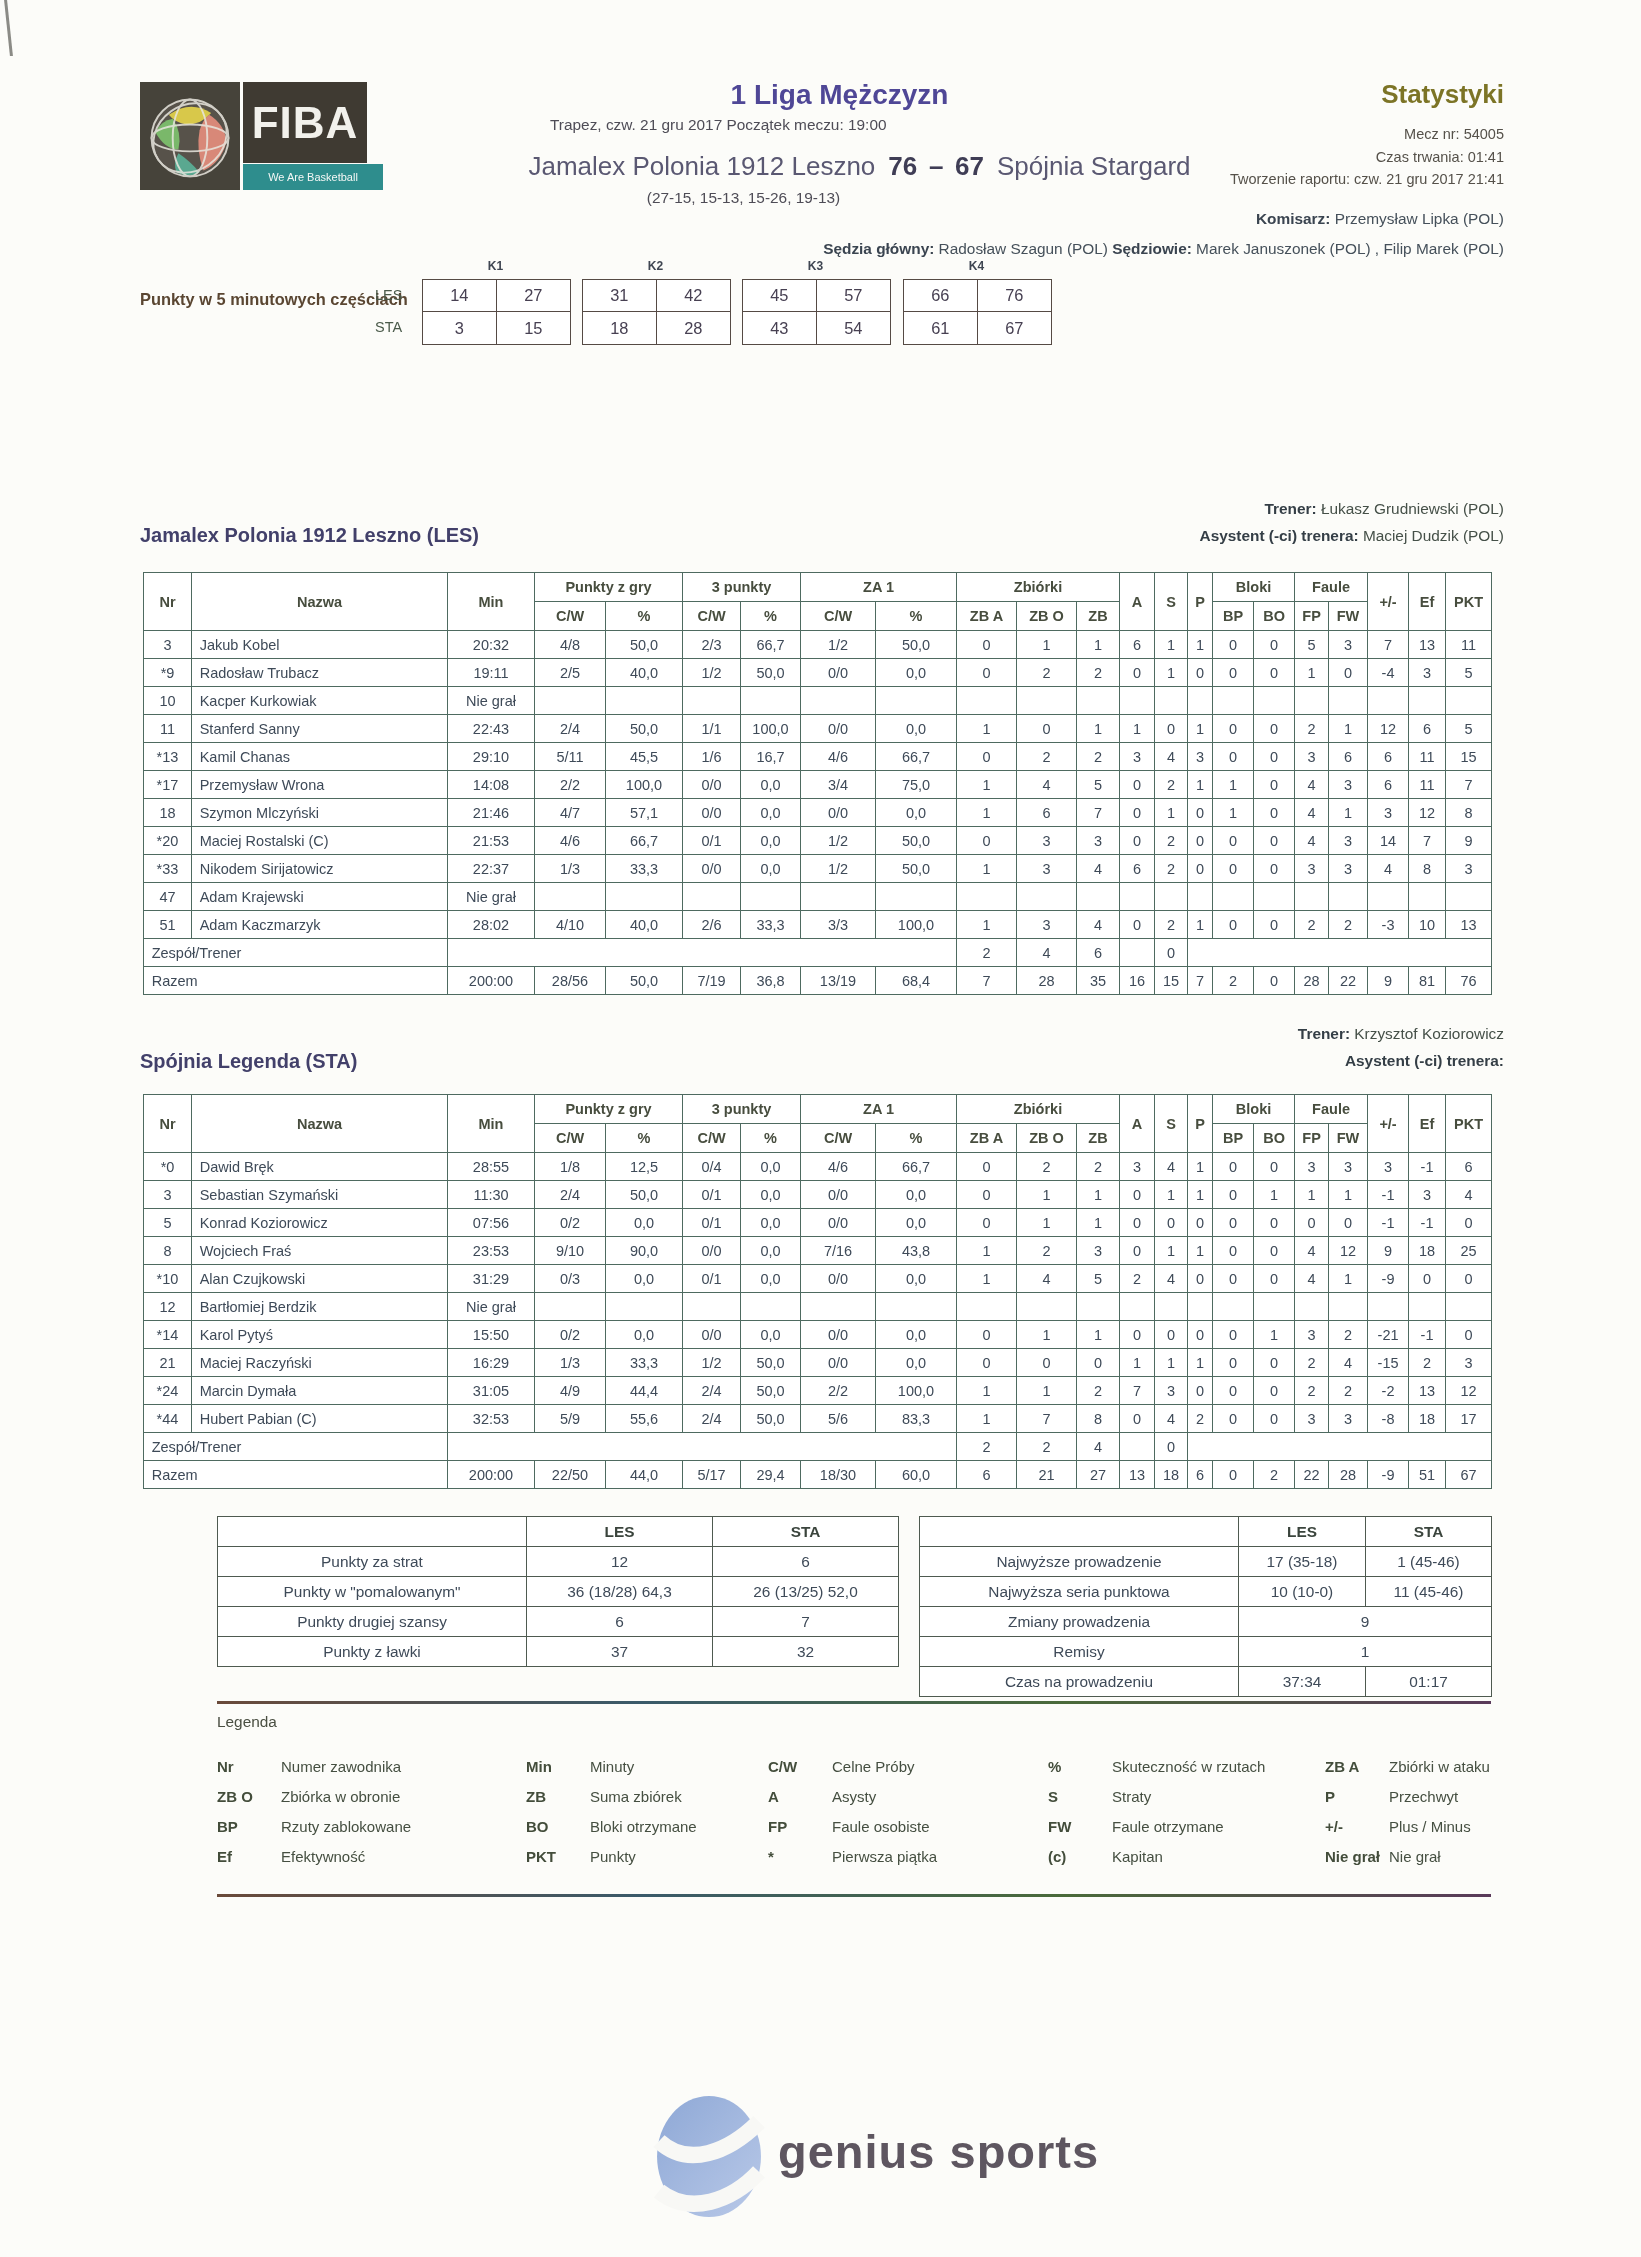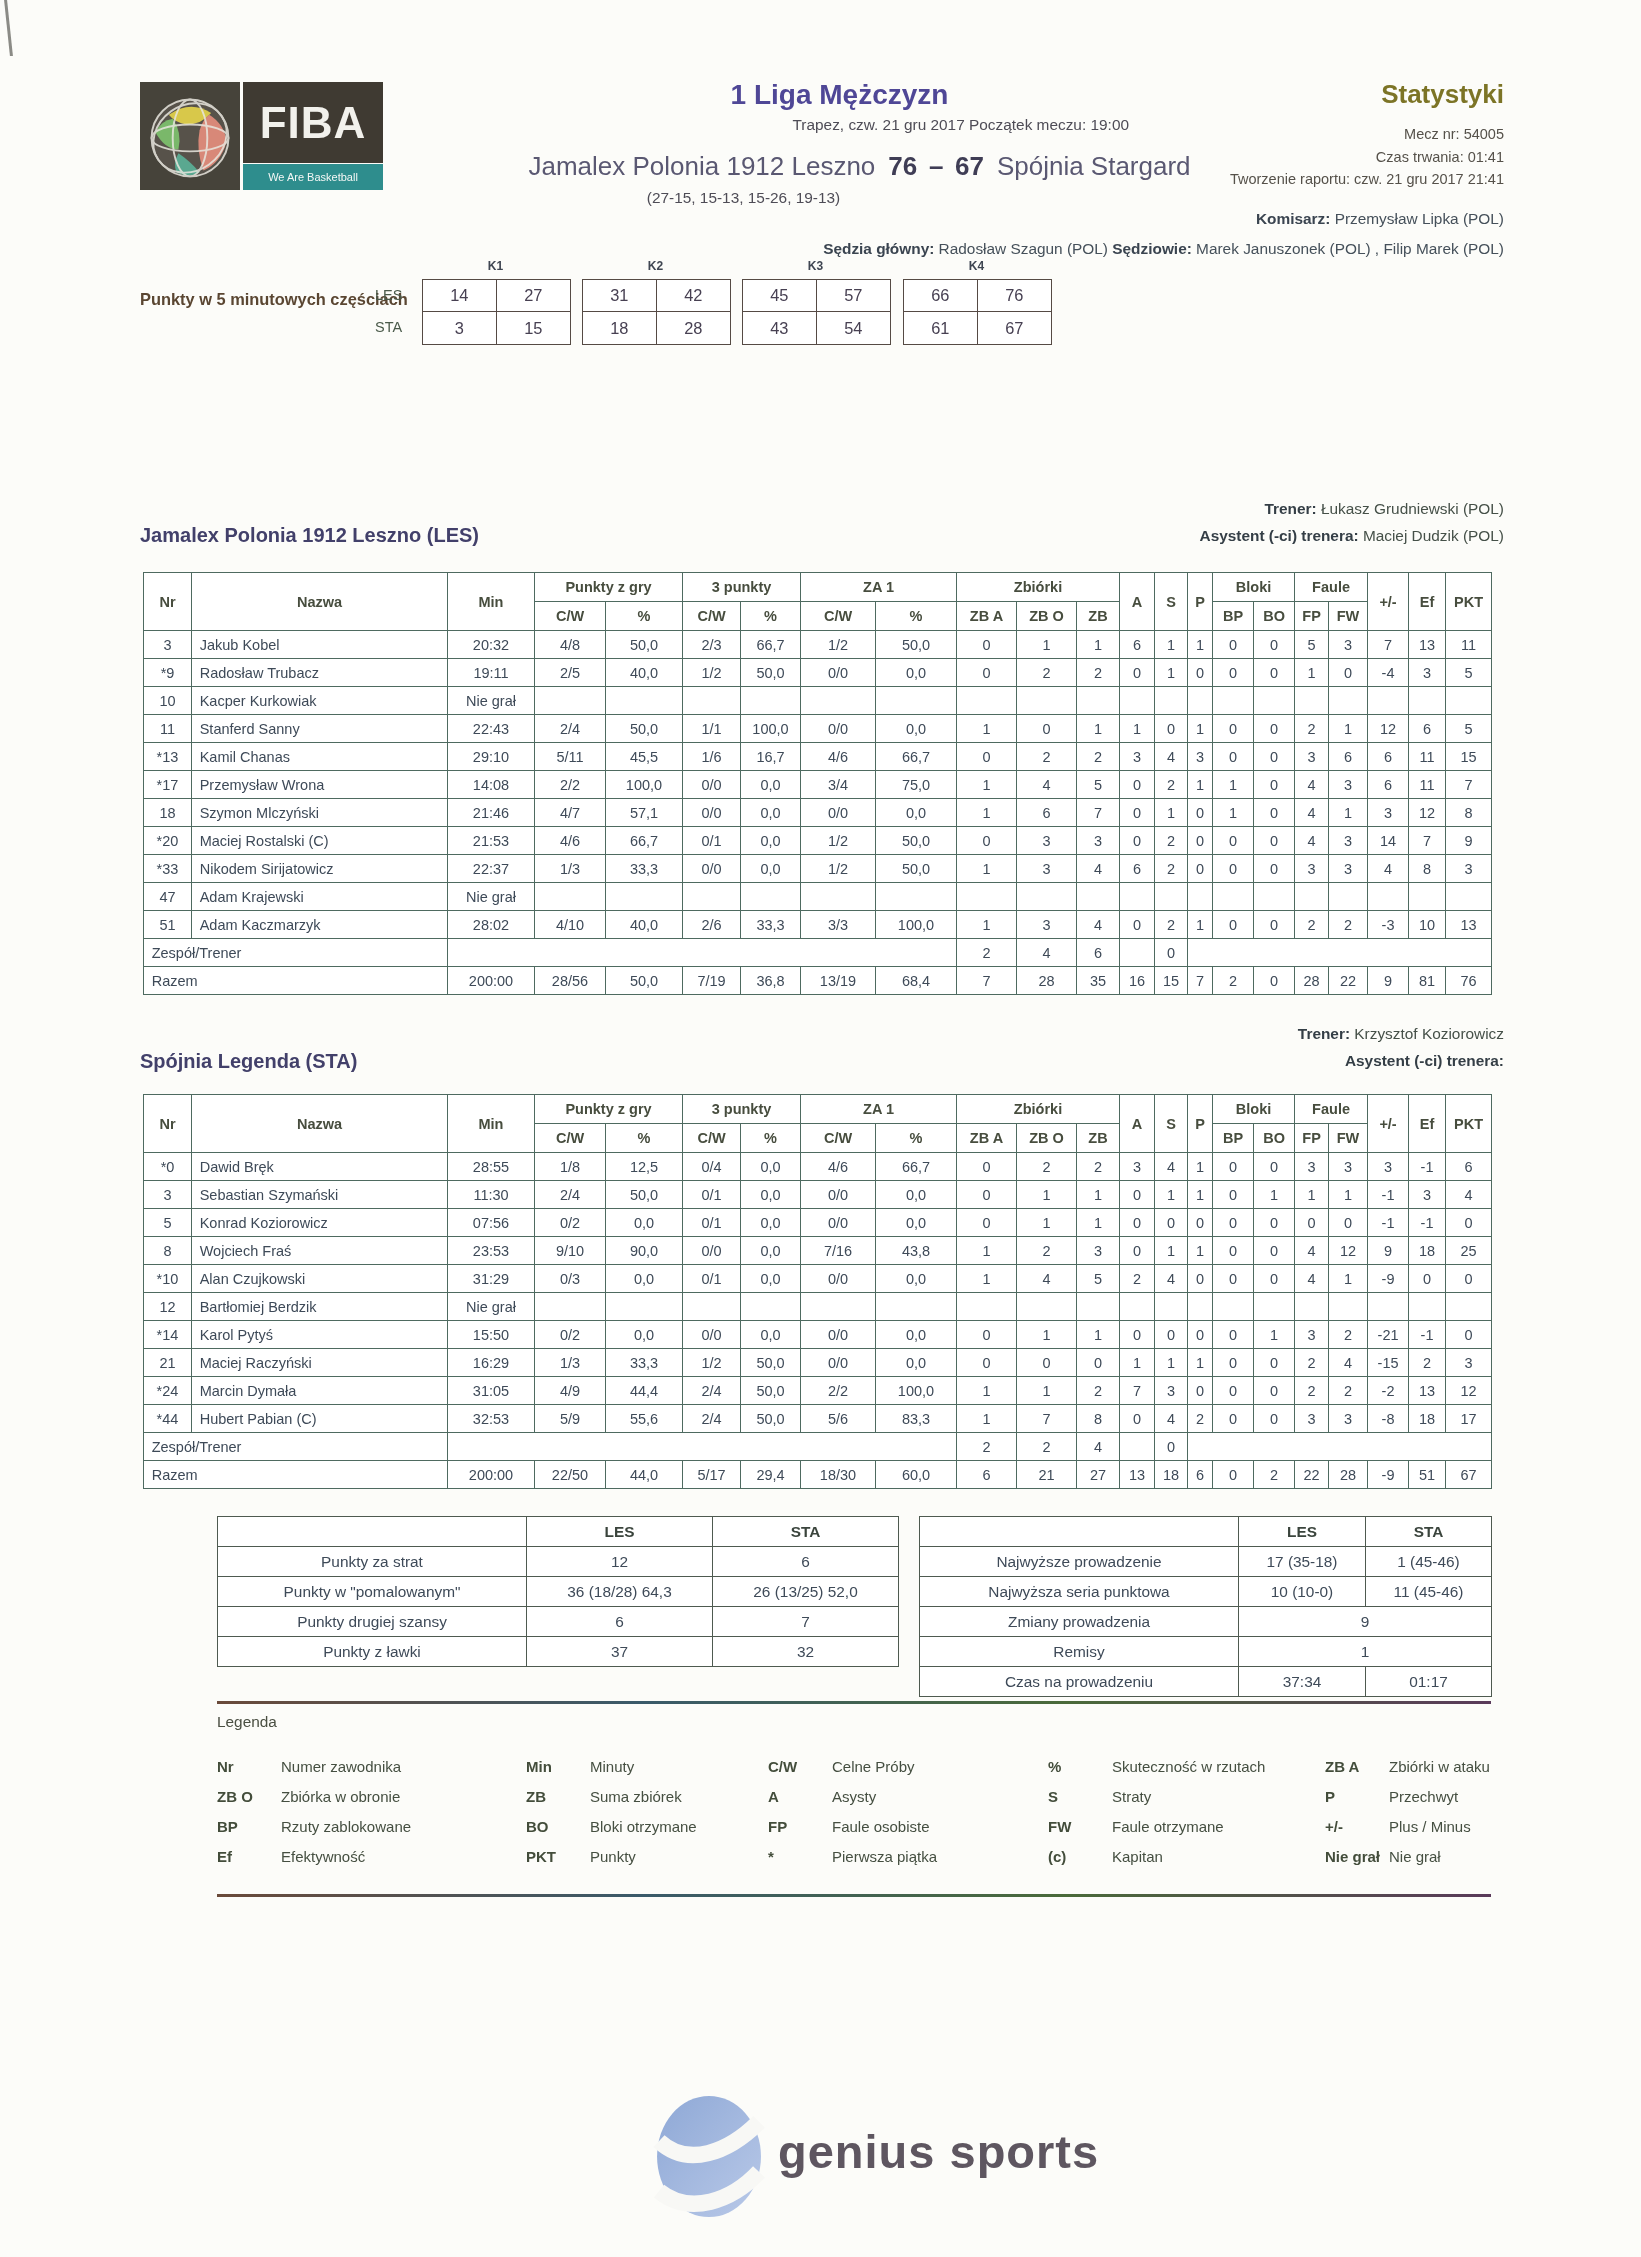--- a/index.html
+++ b/index.html
@@ -7,28 +7,28 @@
         font-family:"Liberation Sans",sans-serif;color:#3c4652;overflow:hidden;
         box-shadow:0 0 7.7px rgba(0,0,0,.3);}
   .abs{position:absolute;}
   b{font-weight:bold;}
   
   .scan-artifact{left:6.8px;top:0;width:2.9px;height:56px;background:#8b8b86;transform:skewX(6deg);}
 
   
   .fiba-logo{left:140px;top:82px;width:243px;height:108px;}
   .globe{position:absolute;left:0;top:0;width:100px;height:108px;background:#46433a;}
-  .fiba-word{position:absolute;left:103px;top:0;width:140px;height:81px;background:#3f3a32;
+  .fiba-word{position:absolute;left:103px;top:0;width:124px;height:81px;background:#3f3a32;
              color:#f2f1ec;font-size:44px;font-weight:bold;text-align:center;line-height:81px;
              letter-spacing:1px;transform-origin:center;}
   .fiba-tag{position:absolute;left:103px;top:82px;width:140px;height:26px;background:#2e8d8d;
             color:#f4f7f5;font-size:11px;text-align:center;line-height:26px;}
 
   .league-title{left:550px;top:79px;width:579px;text-align:center;font-size:28px;font-weight:bold;color:#4f4796;}
-  .venue{left:550px;top:116px;width:579px;text-align:right;font-size:15.4px;color:#4e4c56;}
+  .venue{left:550px;top:116px;width:579px;text-align:left;font-size:15.4px;color:#4e4c56;}
   .score{left:425px;top:151px;width:869px;text-align:center;font-size:26px;color:#5a5872;}
   .score b{color:#3f3d55;margin:0 5.8px;}
   .qbreak{left:454px;top:189px;width:579px;text-align:center;font-size:15.4px;color:#4e4c56;}
 
   .stats-title{top:79px;right:137px;font-size:26px;font-weight:bold;color:#7c7426;}
   .meta{right:137px;font-size:14.5px;color:#55514a;text-align:right;}
   .officials{right:137px;font-size:15.4px;color:#45505a;}
   .officials b{color:#3a4450;}
 
   

